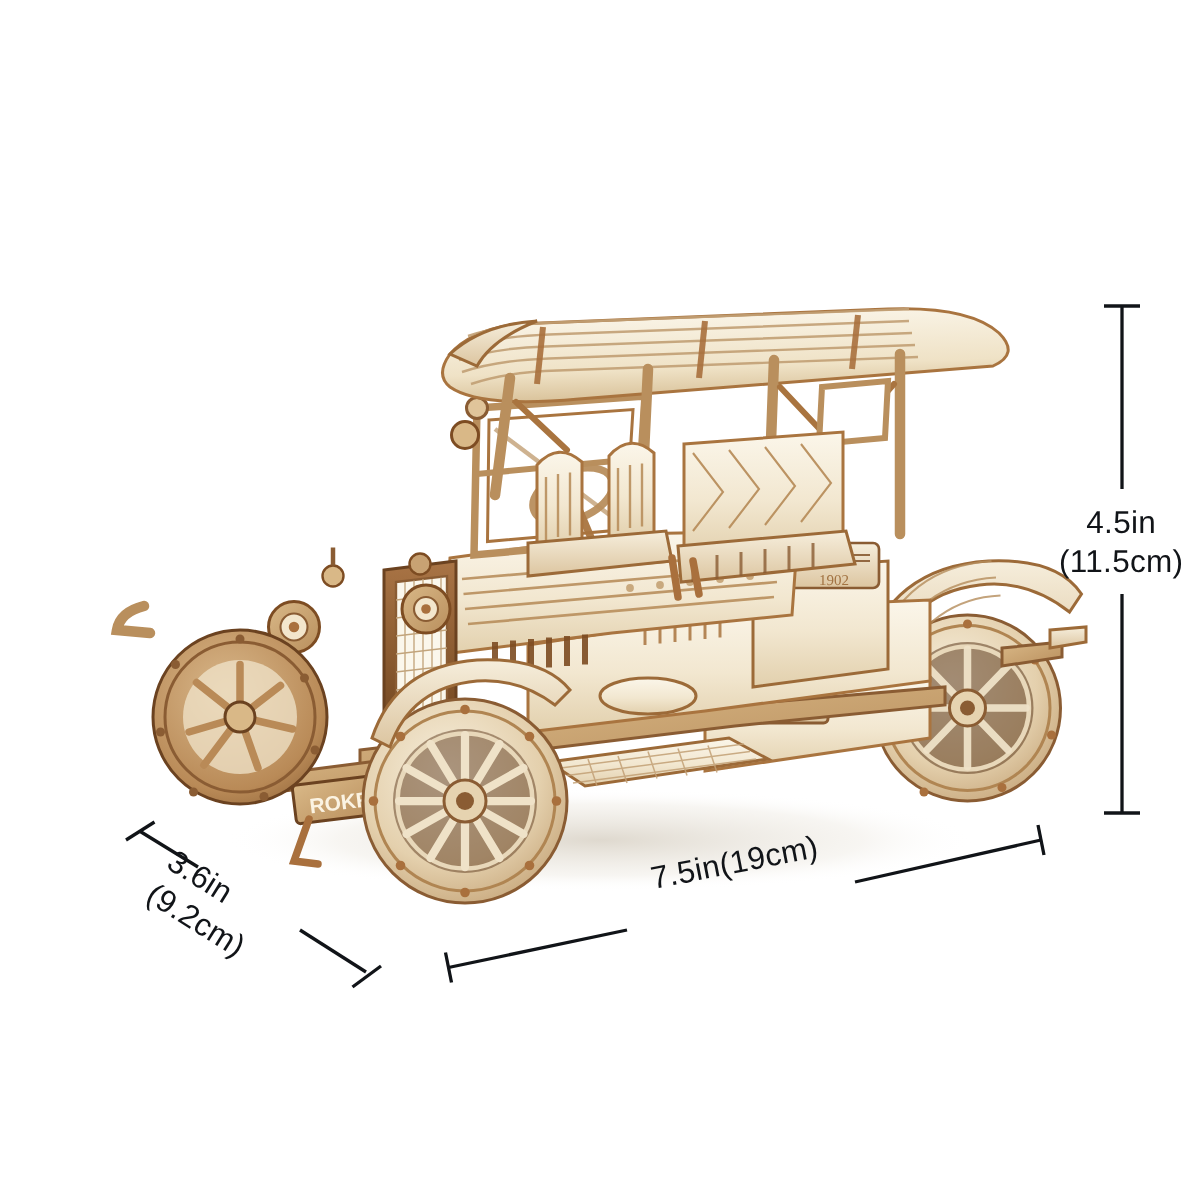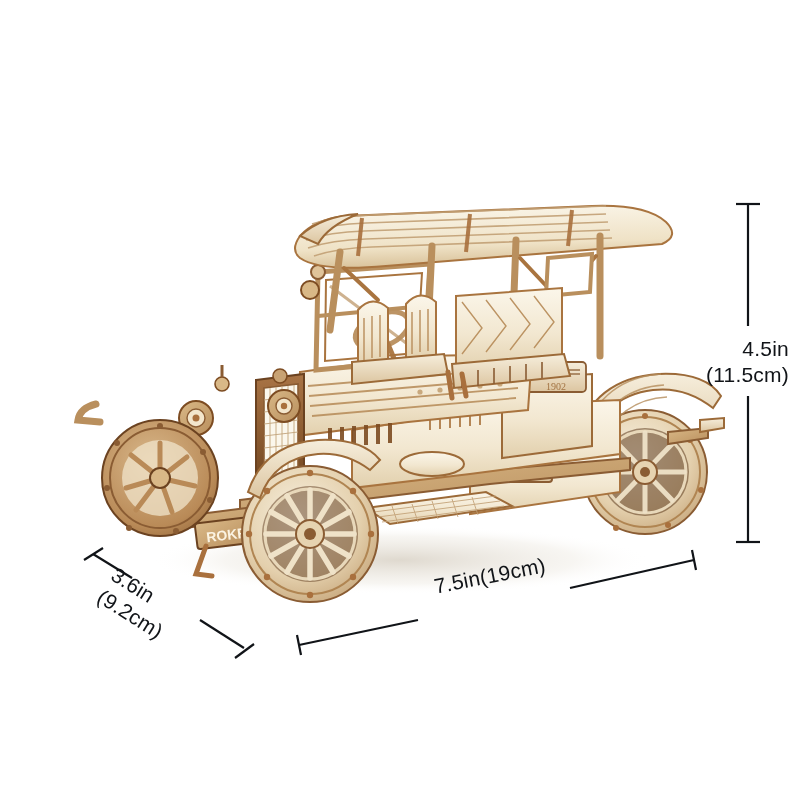--- a/index.html
+++ b/index.html
@@ -17,21 +17,21 @@
     position:absolute;
     color:#111418;
     font-family:"Liberation Sans", sans-serif;
     font-weight:400;
     white-space:nowrap;
     letter-spacing:.2px;
   }
   #height-label{
     left:706px; top:336px;
     font-size:21px; line-height:26px;
-    text-align:right;
+    text-align:center;
   }
   #width-label{
     left:432px; top:575px;
     font-size:21px;
     transform:rotate(-11deg);
     transform-origin:left top;
   }
   #depth-label{
     left:120px; top:562px;
     font-size:21px; line-height:26px;

